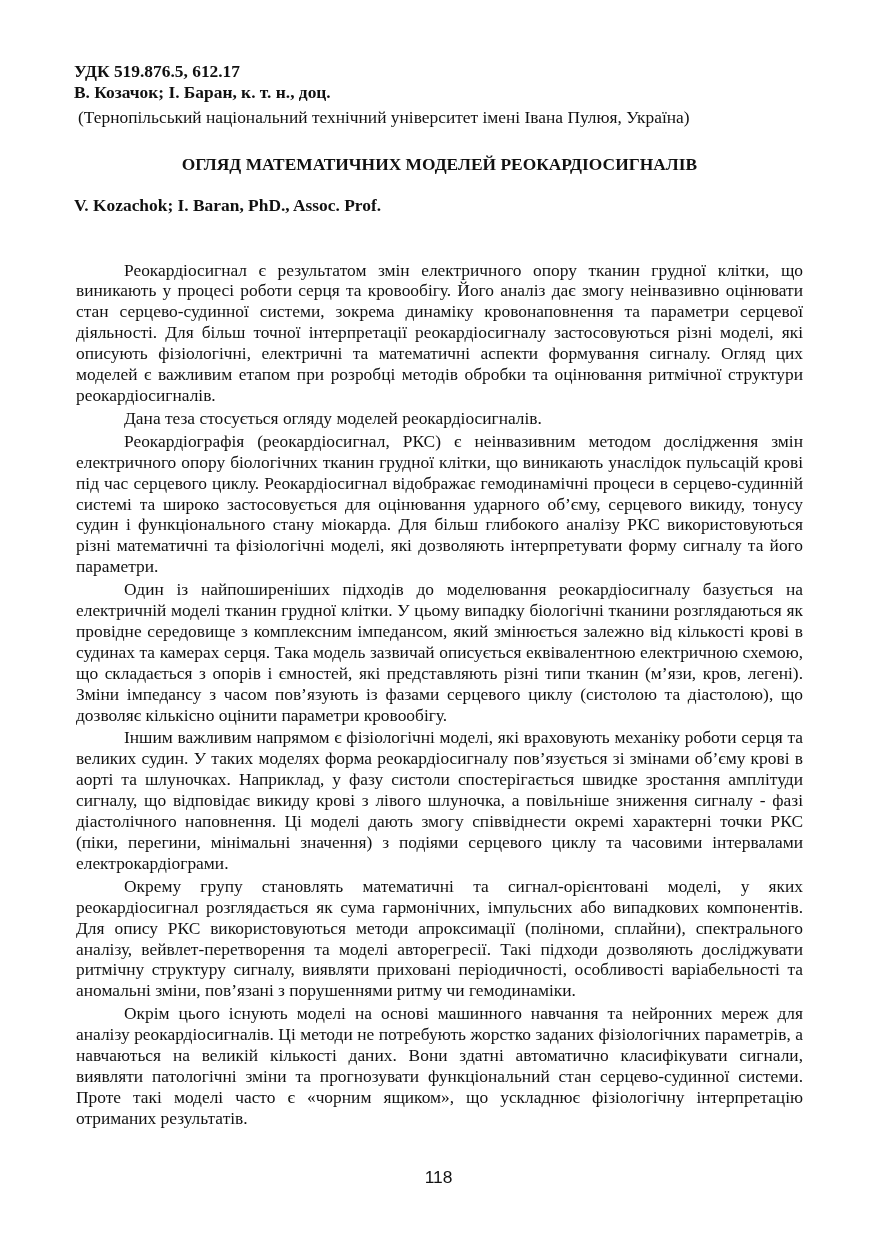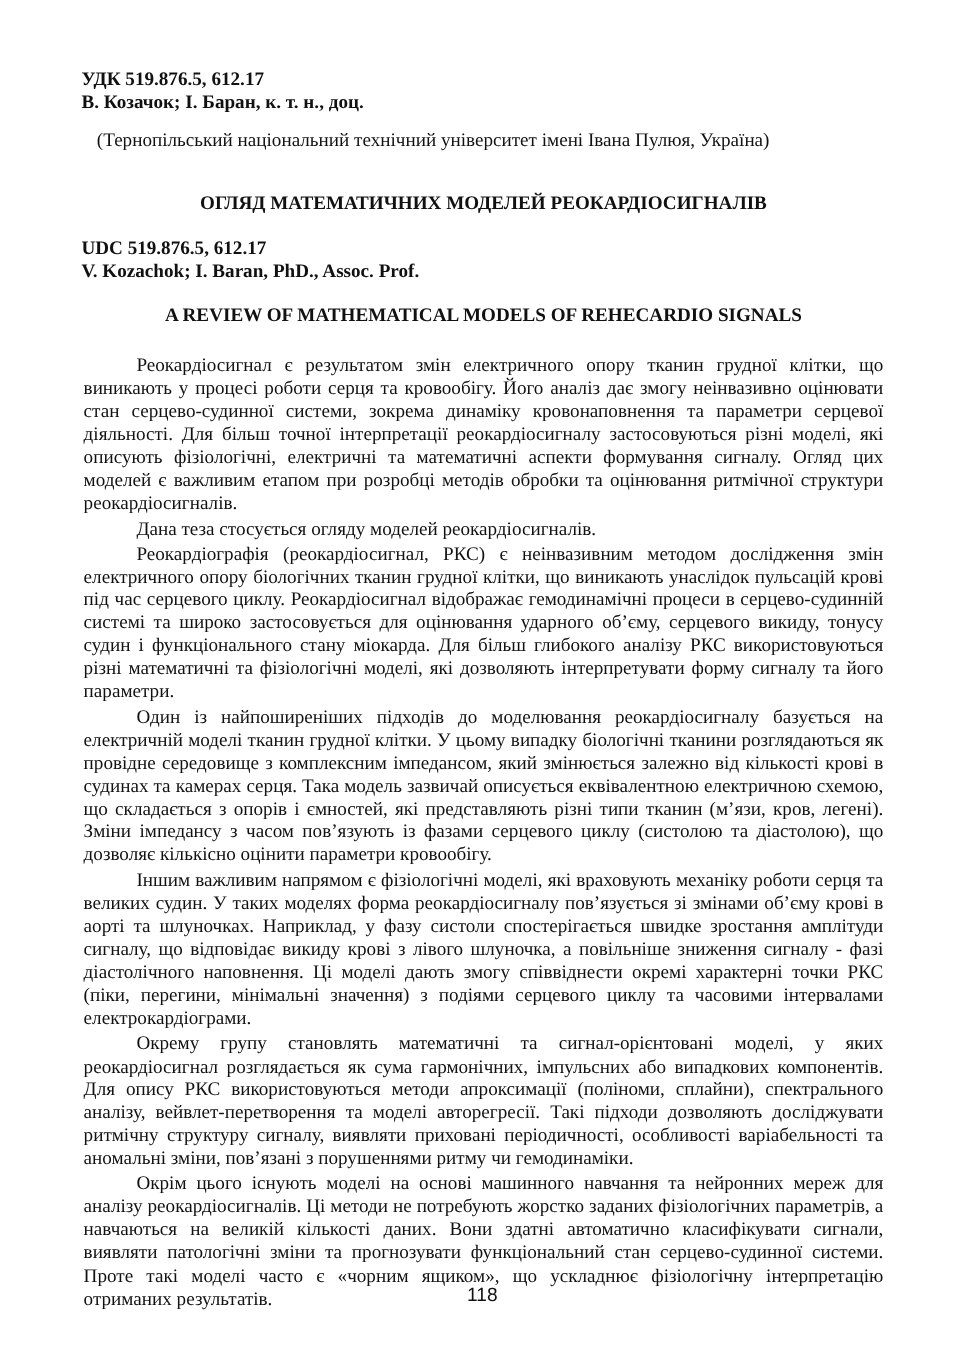--- a/index.html
+++ b/index.html
@@ -2,44 +2,42 @@
 <html><head>
 <meta charset="utf-8">
 <style>
   html, body { margin: 0; padding: 0; background: #ffffff; }
   body { width: 877px; height: 1240px; position: relative; overflow: hidden; }
   .page {
     position: absolute; left: 74px; top: 61px; width: 731px;
     font-family: "Liberation Serif", serif; font-size: 17.4px; line-height: 20.9px; color: #111;
   }
   .hdr { font-weight: bold; margin: 0; }
-  .aff { margin: 14px; }
+  .aff { margin: 4px; }
   .title { font-weight: bold; text-align: center; margin: 0; }
   .gap1 { height: 22px; }
   .gap2 { height: 20px; }
   .gap3 { height: 20px; }
   .gap4 { height: 22px; }
   p.body { margin: 2px; text-align: justify; text-indent: 48px; }
   .pagenum { position: absolute; left: 0; width: 877px; top: 1167px; text-align: center;
     font-family: Liberation Sans, sans-serif; font-size: 17.4px; color: #111; }
 </style>
 </head>
 <body>
 
 <div class="page">
   <p class="hdr">УДК 519.876.5, 612.17</p>
   <p class="hdr">В. Козачок; І. Баран, к. т. н., доц.</p>
   <p class="aff">(Тернопільський національний технічний університет імені Івана Пулюя, Україна)</p>
   <div class="gap1"></div>
   <p class="title">ОГЛЯД МАТЕМАТИЧНИХ МОДЕЛЕЙ РЕОКАРДІОСИГНАЛІВ</p>
   <div class="gap2"></div>
-  <p class="hdr">UDC 519.876.5, 612.17</p>
   <p class="hdr">V. Kozachok; I. Baran, PhD., Assoc. Prof.</p>
   <div class="gap3"></div>
-  <p class="title">A REVIEW OF MATHEMATICAL MODELS OF REHECARDIO SIGNALS</p>
   <div class="gap4"></div>
 
   <p class="body">Реокардіосигнал є результатом змін електричного опору тканин грудної клітки, що виникають у процесі роботи серця та кровообігу. Його аналіз дає змогу неінвазивно оцінювати стан серцево-судинної системи, зокрема динаміку кровонаповнення та параметри серцевої діяльності. Для більш точної інтерпретації реокардіосигналу застосовуються різні моделі, які описують фізіологічні, електричні та математичні аспекти формування сигналу. Огляд цих моделей є важливим етапом при розробці методів обробки та оцінювання ритмічної структури реокардіосигналів.</p>
   <p class="body">Дана теза стосується огляду моделей реокардіосигналів.</p>
   <p class="body">Реокардіографія (реокардіосигнал, РКС) є неінвазивним методом дослідження змін електричного опору біологічних тканин грудної клітки, що виникають унаслідок пульсацій крові під час серцевого циклу. Реокардіосигнал відображає гемодинамічні процеси в серцево-судинній системі та широко застосовується для оцінювання ударного об’єму, серцевого викиду, тонусу судин і функціонального стану міокарда. Для більш глибокого аналізу РКС використовуються різні математичні та фізіологічні моделі, які дозволяють інтерпретувати форму сигналу та його параметри.</p>
   <p class="body">Один із найпоширеніших підходів до моделювання реокардіосигналу базується на електричній моделі тканин грудної клітки. У цьому випадку біологічні тканини розглядаються як провідне середовище з комплексним імпедансом, який змінюється залежно від кількості крові в судинах та камерах серця. Така модель зазвичай описується еквівалентною електричною схемою, що складається з опорів і ємностей, які представляють різні типи тканин (м’язи, кров, легені). Зміни імпедансу з часом пов’язують із фазами серцевого циклу (систолою та діастолою), що дозволяє кількісно оцінити параметри кровообігу.</p>
   <p class="body">Іншим важливим напрямом є фізіологічні моделі, які враховують механіку роботи серця та великих судин. У таких моделях форма реокардіосигналу пов’язується зі змінами об’єму крові в аорті та шлуночках. Наприклад, у фазу систоли спостерігається швидке зростання амплітуди сигналу, що відповідає викиду крові з лівого шлуночка, а повільніше зниження сигналу - фазі діастолічного наповнення. Ці моделі дають змогу співвіднести окремі характерні точки РКС (піки, перегини, мінімальні значення) з подіями серцевого циклу та часовими інтервалами електрокардіограми.</p>
   <p class="body">Окрему групу становлять математичні та сигнал-орієнтовані моделі, у яких реокардіосигнал розглядається як сума гармонічних, імпульсних або випадкових компонентів. Для опису РКС використовуються методи апроксимації (поліноми, сплайни), спектрального аналізу, вейвлет-перетворення та моделі авторегресії. Такі підходи дозволяють досліджувати ритмічну структуру сигналу, виявляти приховані періодичності, особливості варіабельності та аномальні зміни, пов’язані з порушеннями ритму чи гемодинаміки.</p>
   <p class="body">Окрім цього існують моделі на основі машинного навчання та нейронних мереж для аналізу реокардіосигналів. Ці методи не потребують жорстко заданих фізіологічних параметрів, а навчаються на великій кількості даних. Вони здатні автоматично класифікувати сигнали, виявляти патологічні зміни та прогнозувати функціональний стан серцево-судинної системи. Проте такі моделі часто є «чорним ящиком», що ускладнює фізіологічну інтерпретацію отриманих результатів.</p>
 </div>

